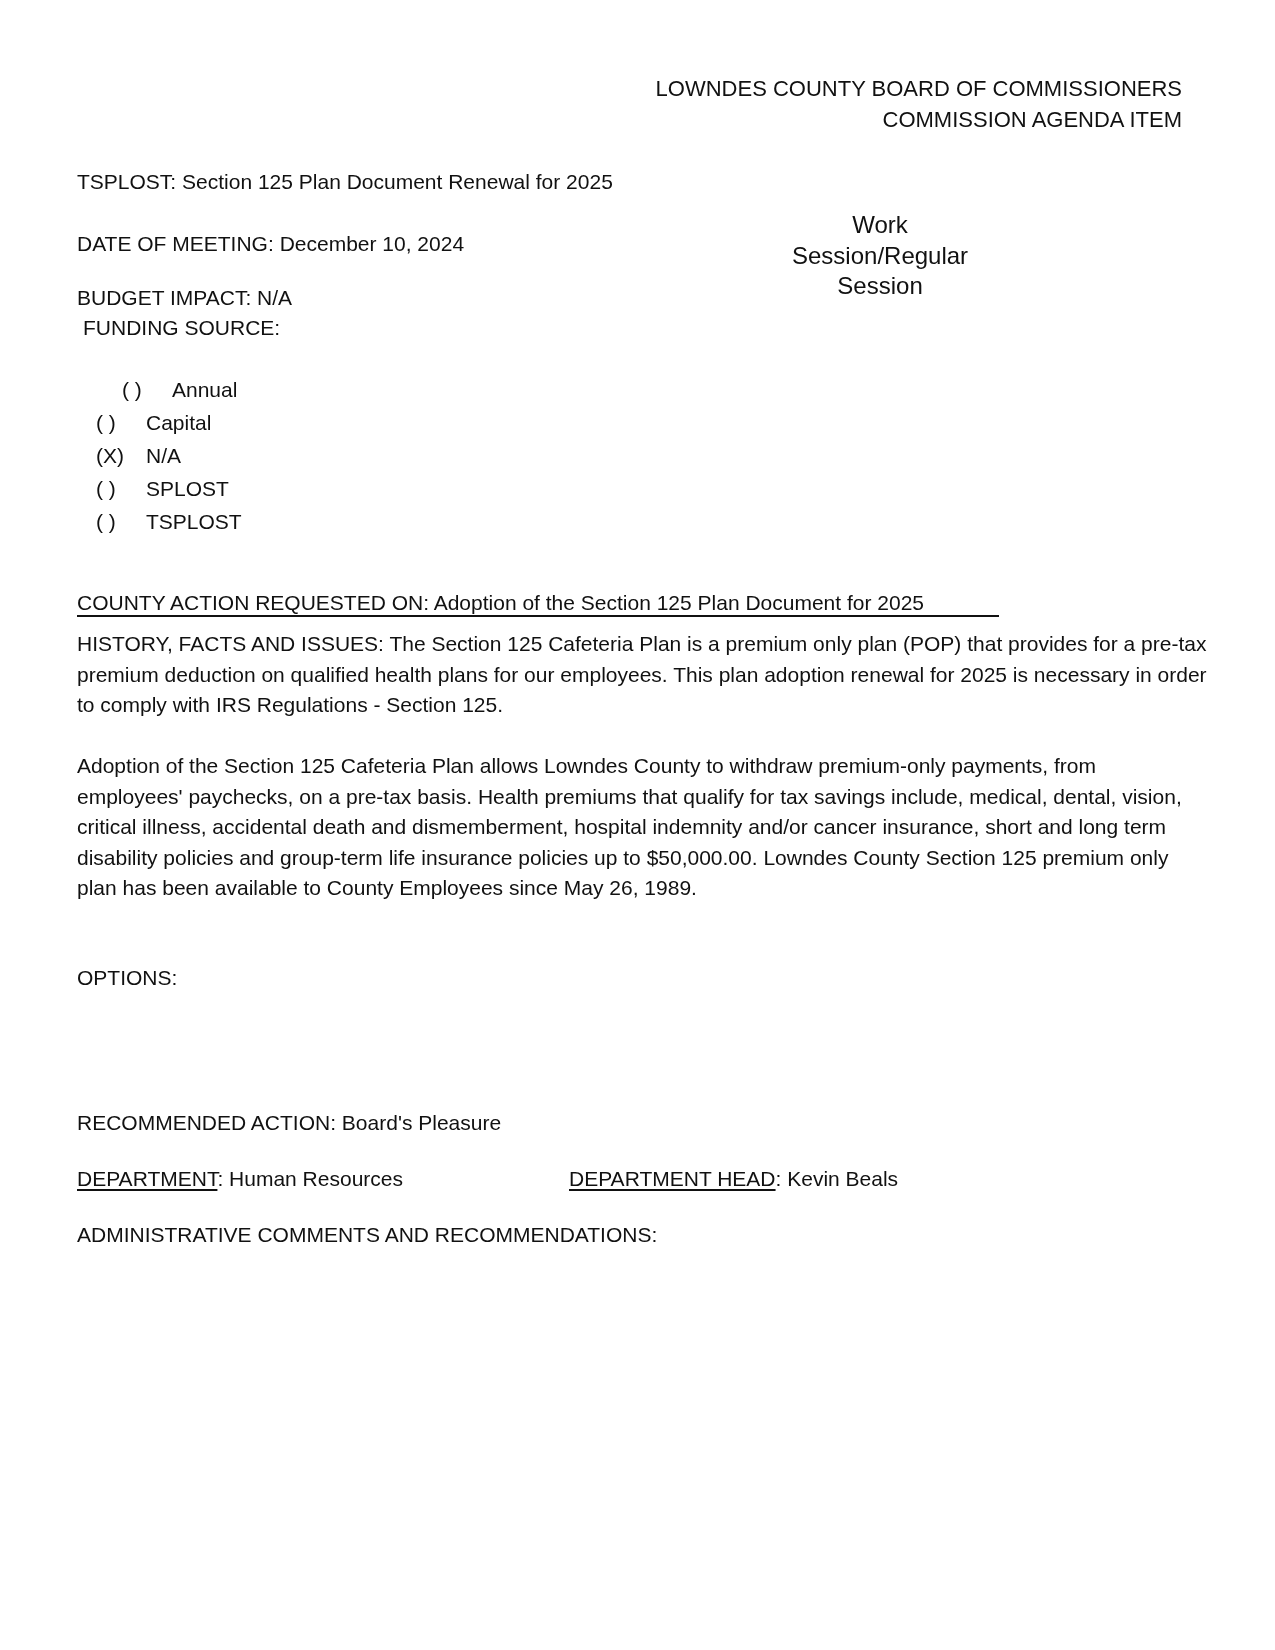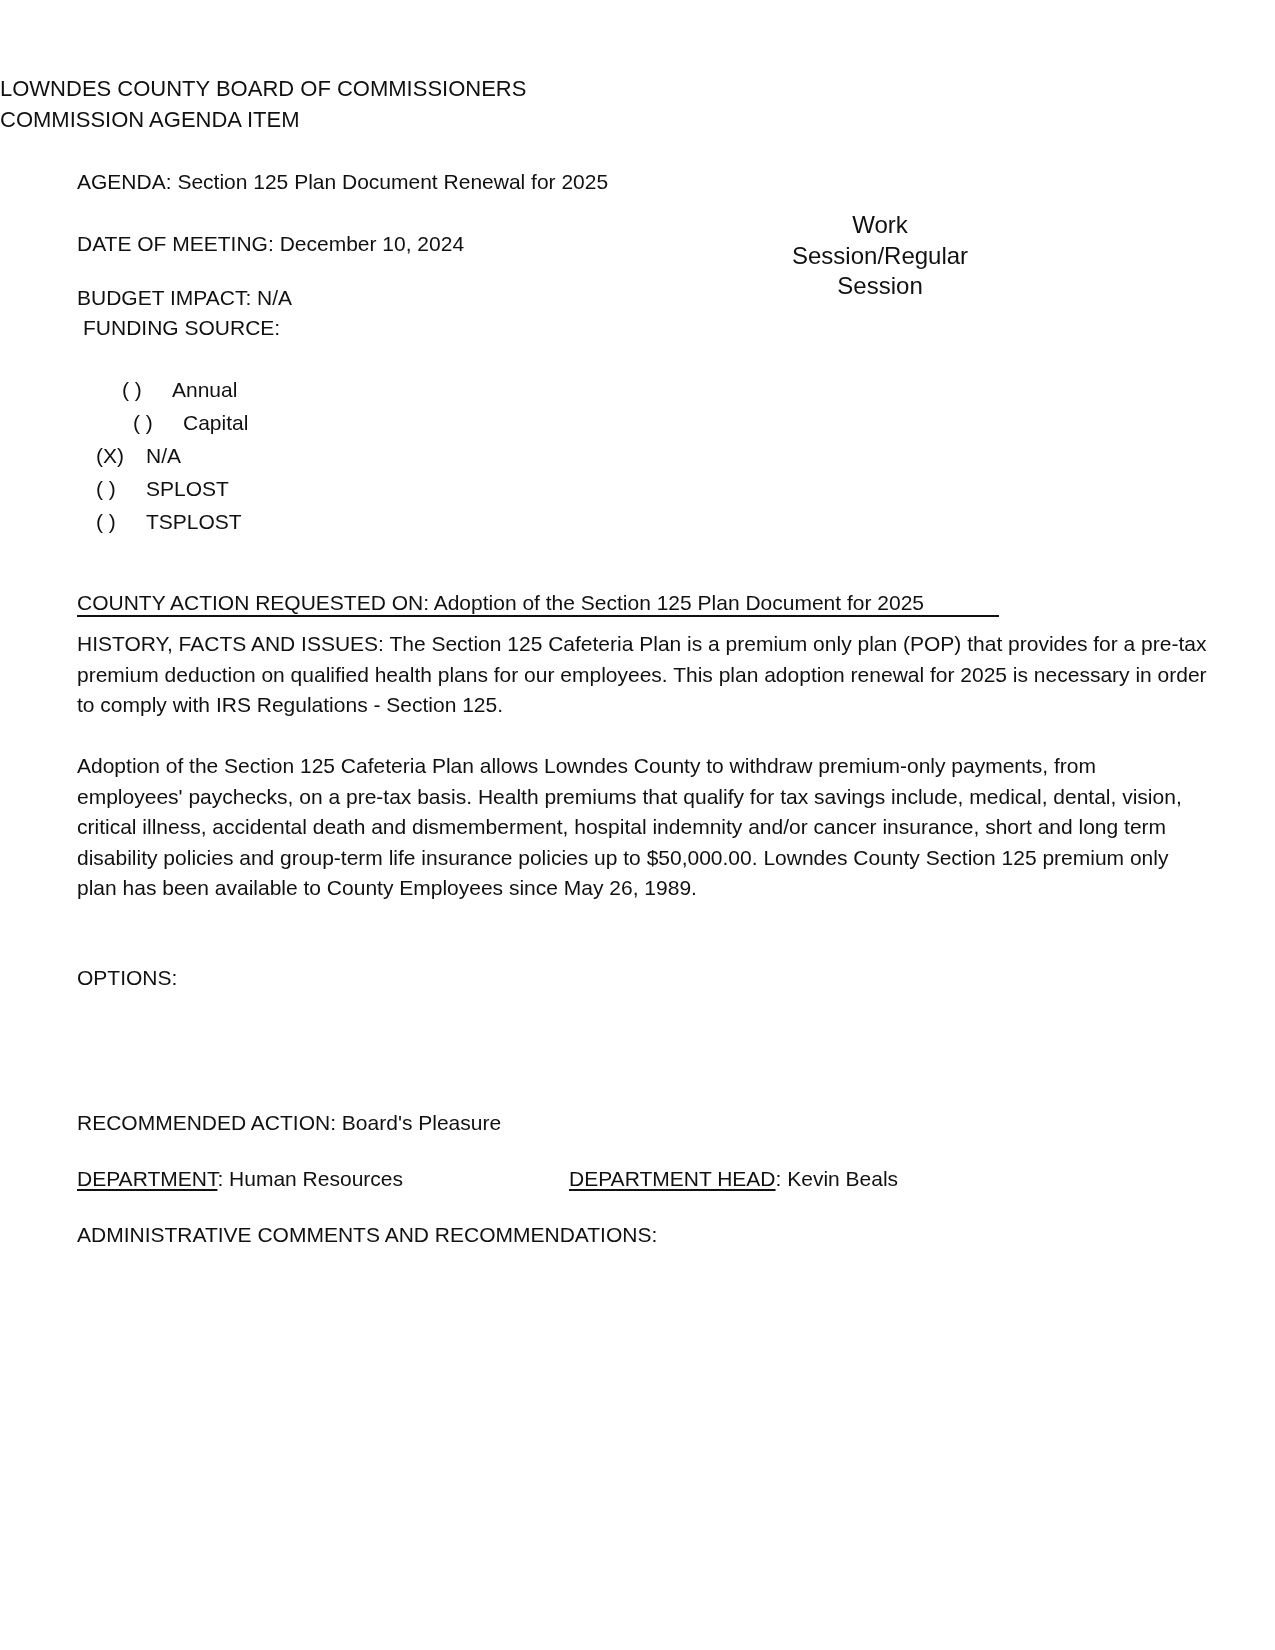--- a/index.html
+++ b/index.html
@@ -1,38 +1,38 @@
 <!DOCTYPE html>
 <html><head>
 <meta charset="utf-8">
 <style>
   html, body { margin: 0; padding: 0; background: #ffffff; }
   body { width: 1275px; height: 1650px; position: relative; overflow: hidden;
          font-family: "Liberation Sans", "DejaVu Sans", sans-serif; color: #111111; font-size: 21px; }
   .abs { position: absolute; white-space: nowrap; line-height: 1; }
-  .title { left: 0; width: 1182px; text-align: left; font-size: 22px; }
+  .title { left: 0; width: 1182px; text-align: right; font-size: 22px; }
   .ul { text-decoration: underline; text-underline-offset: 3px; }
   .para { position: absolute; left: 77px; width: 1130px; line-height: 30.5px; font-size: 21px; white-space: normal; }
   .session { position: absolute; left: 792px; top: 210px; line-height: 30.5px; font-size: 24px; text-align: center; }
   .fund-row { position: absolute; left: 96px; font-size: 21px; line-height: 1; }
   .fund-mark { display: inline-block; width: 50px; }
   .action-line { position: absolute; left: 77px; top: 615px; width: 922px; height: 2px; background: #111; }
   .opt-label { position: absolute; left: 77px; top: 967px; }
   .opt-body { position: absolute; left: 187px; top: 964px; line-height: 30.5px; }
 </style>
 </head>
 <body>
 
 <div>
 
   <div class="abs title" style="top:78px;">LOWNDES COUNTY BOARD OF COMMISSIONERS</div>
   <div class="abs title" style="top:109px;">COMMISSION AGENDA ITEM</div>
 
   <div class="abs" style="left:77px; top:171px;">
-    <span>AGENDA:</span>
+    <span>TSPLOST:</span>
     <span>Section 125 Plan Document Renewal for 2025</span>
   </div>
 
   <div class="abs" style="left:77px; top:233px;">
     <span>DATE OF MEETING:</span>
     <span>December 10, 2024</span>
   </div>
 
   <div class="session">
     <div>Work</div>
@@ -44,21 +44,21 @@
     <span>BUDGET IMPACT:</span>
     <span>N/A</span>
   </div>
 
   <div class="abs" style="left:83px; top:317px;">FUNDING SOURCE:</div>
 
   <div>
     <div class="fund-row" style="top:379px;margin-left:26px;">
       <span class="fund-mark">( )</span><span>Annual</span>
     </div>
-    <div class="fund-row" style="top:412px;margin-left:37px;">
+    <div class="fund-row" style="top:412px;">
       <span class="fund-mark">( )</span><span>Capital</span>
     </div>
     <div class="fund-row" style="top:445px;">
       <span class="fund-mark">(X)</span><span>N/A</span>
     </div>
     <div class="fund-row" style="top:478px;">
       <span class="fund-mark">( )</span><span>SPLOST</span>
     </div>
     <div class="fund-row" style="top:511px;">
       <span class="fund-mark">( )</span><span>TSPLOST</span>

